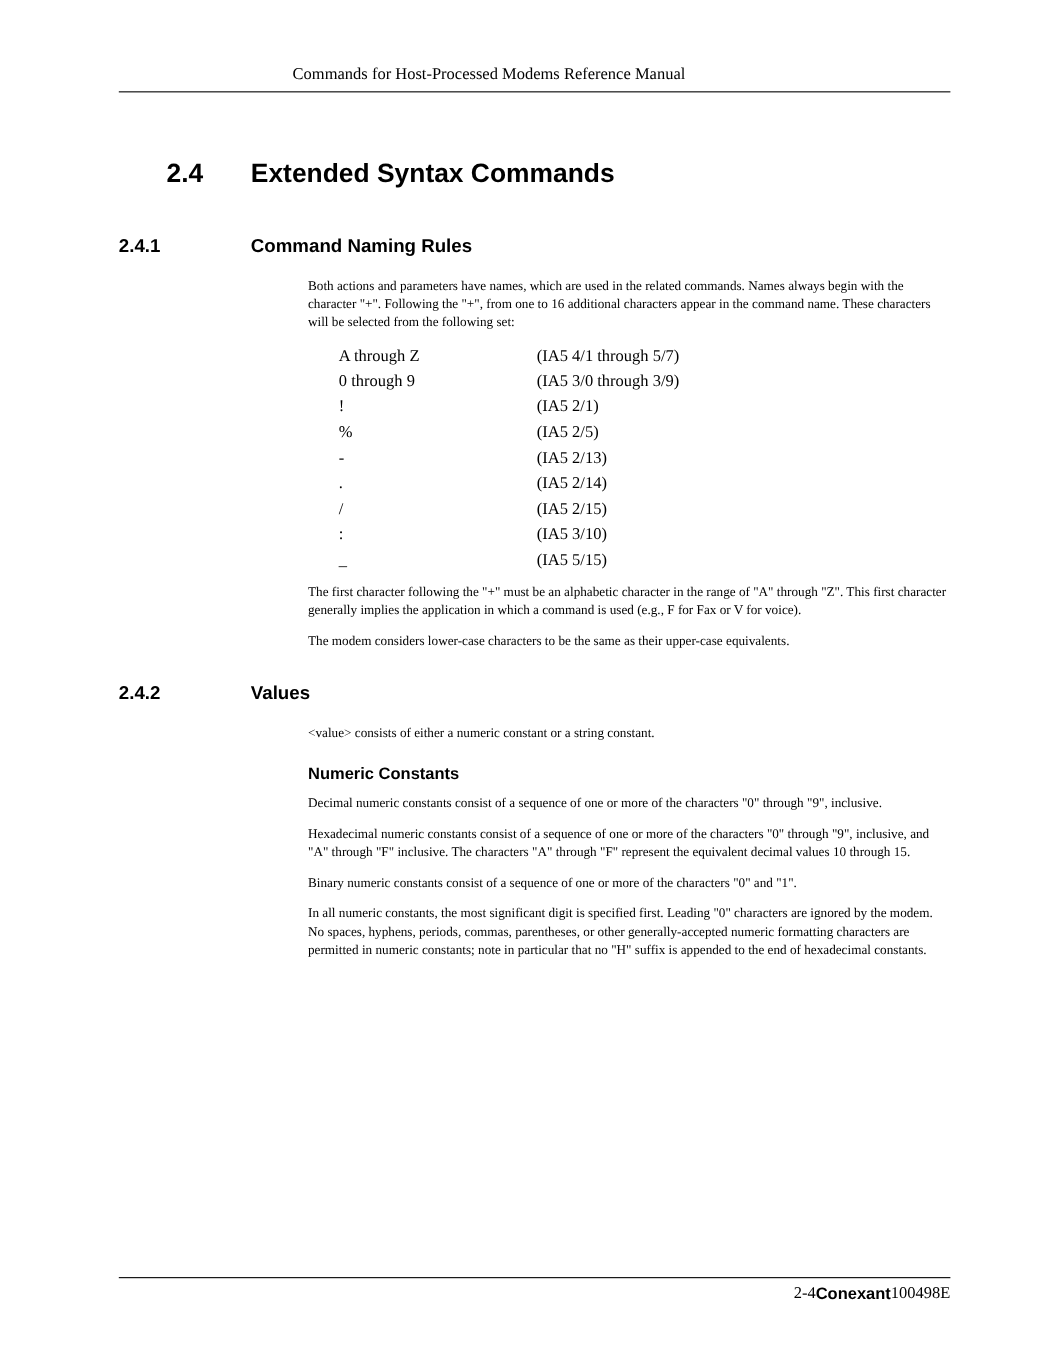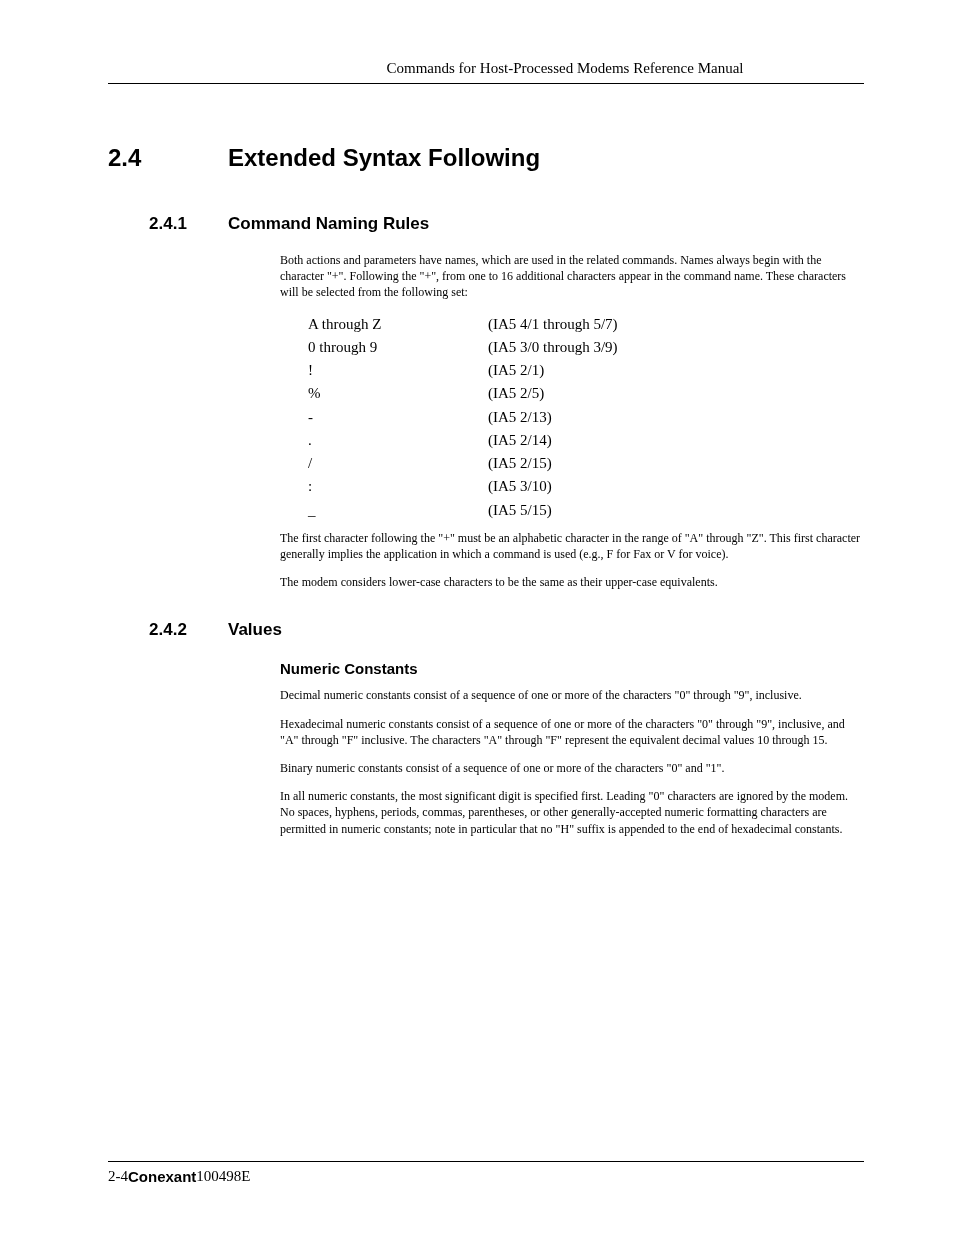--- a/index.html
+++ b/index.html
@@ -11,42 +11,41 @@
   }
   .page {
     width: 954px;
     height: 1235px;
     box-sizing: border-box;
     padding: 60px 90px 50px 108px;
     position: relative;
   }
   .running-head {
     font-size: 15px;
-    text-align: center;
+    text-align: left;
     padding-left: 158px;
     padding-bottom: 6px;
     border-bottom: 1.5px solid #000;
     margin-bottom: 60px;
   }
   .h1-row {
     display: flex;
     font-family: Arial, Helvetica, sans-serif;
     font-weight: 900;
     font-size: 24px;
     margin-bottom: 42px;
   }
-  .h1-num { width: 120px; flex: 0 0 120px; }
+  .h1-num { width: 120px; flex: 0 0 120px; text-align: center; }
   .h2-row {
     display: flex;
     font-family: Arial, Helvetica, sans-serif;
     font-weight: 900;
     font-size: 17px;
     margin-top: 30px;
     margin-bottom: 18px;
-    text-align: center;
   }
   .h2-num { width: 120px; flex: 0 0 120px; }
   .h3 {
     font-family: Arial, Helvetica, sans-serif;
     font-weight: 900;
     font-size: 15px;
     margin-top: 20px;
     margin-bottom: 10px;
     margin-left: 172px;
   }
@@ -62,39 +61,39 @@
   .char-row { display: flex; line-height: 1.55; }
   .char-col1 { width: 180px; flex: 0 0 180px; }
   .footer {
     position: absolute;
     left: 108px;
     right: 90px;
     bottom: 50px;
     border-top: 1.5px solid #000;
     padding-top: 6px;
     display: flex;
-    justify-content: flex-start;
+    justify-content: flex-end;
     font-size: 15px;
     margin-top: 28px;
   }
   .footer-center {
     font-family: Arial, Helvetica, sans-serif;
     font-weight: 700;
   }
 </style>
 </head>
 <body>
 
 <div class="page">
 
   <div class="running-head">Commands for Host-Processed Modems Reference Manual</div>
 
   <div class="h1-row">
     <span class="h1-num">2.4</span>
-    <span>Extended Syntax Following</span>
+    <span>Extended Syntax Commands</span>
   </div>
 
   <div class="h2-row">
     <span class="h2-num">2.4.1</span>
     <span>Command Naming Rules</span>
   </div>
 
   <p class="body-p">Both actions and parameters have names, which are used in the related commands. Names always begin with the character "+". Following the "+", from one to 16 additional characters appear in the command name. These characters will be selected from the following set:</p>
 
   <div class="char-table">
@@ -137,20 +136,21 @@
   </div>
 
   <p class="body-p">The first character following the "+" must be an alphabetic character in the range of "A" through "Z". This first character generally implies the application in which a command is used (e.g., F for Fax or V for voice).</p>
   <p class="body-p">The modem considers lower-case characters to be the same as their upper-case equivalents.</p>
 
   <div class="h2-row">
     <span class="h2-num">2.4.2</span>
     <span>Values</span>
   </div>
 
+  <p class="body-p">&lt;value&gt; consists of either a numeric constant or a string constant.</p>
 
   <div class="h3">Numeric Constants</div>
 
   <p class="body-p">Decimal numeric constants consist of a sequence of one or more of the characters "0" through "9", inclusive.</p>
   <p class="body-p">Hexadecimal numeric constants consist of a sequence of one or more of the characters "0" through "9", inclusive, and "A" through "F" inclusive. The characters "A" through "F" represent the equivalent decimal values 10 through 15.</p>
   <p class="body-p">Binary numeric constants consist of a sequence of one or more of the characters "0" and "1".</p>
   <p class="body-p">In all numeric constants, the most significant digit is specified first. Leading "0" characters are ignored by the modem. No spaces, hyphens, periods, commas, parentheses, or other generally-accepted numeric formatting characters are permitted in numeric constants; note in particular that no "H" suffix is appended to the end of hexadecimal constants.</p>
 
   <div class="footer">
     <span>2-4</span>

